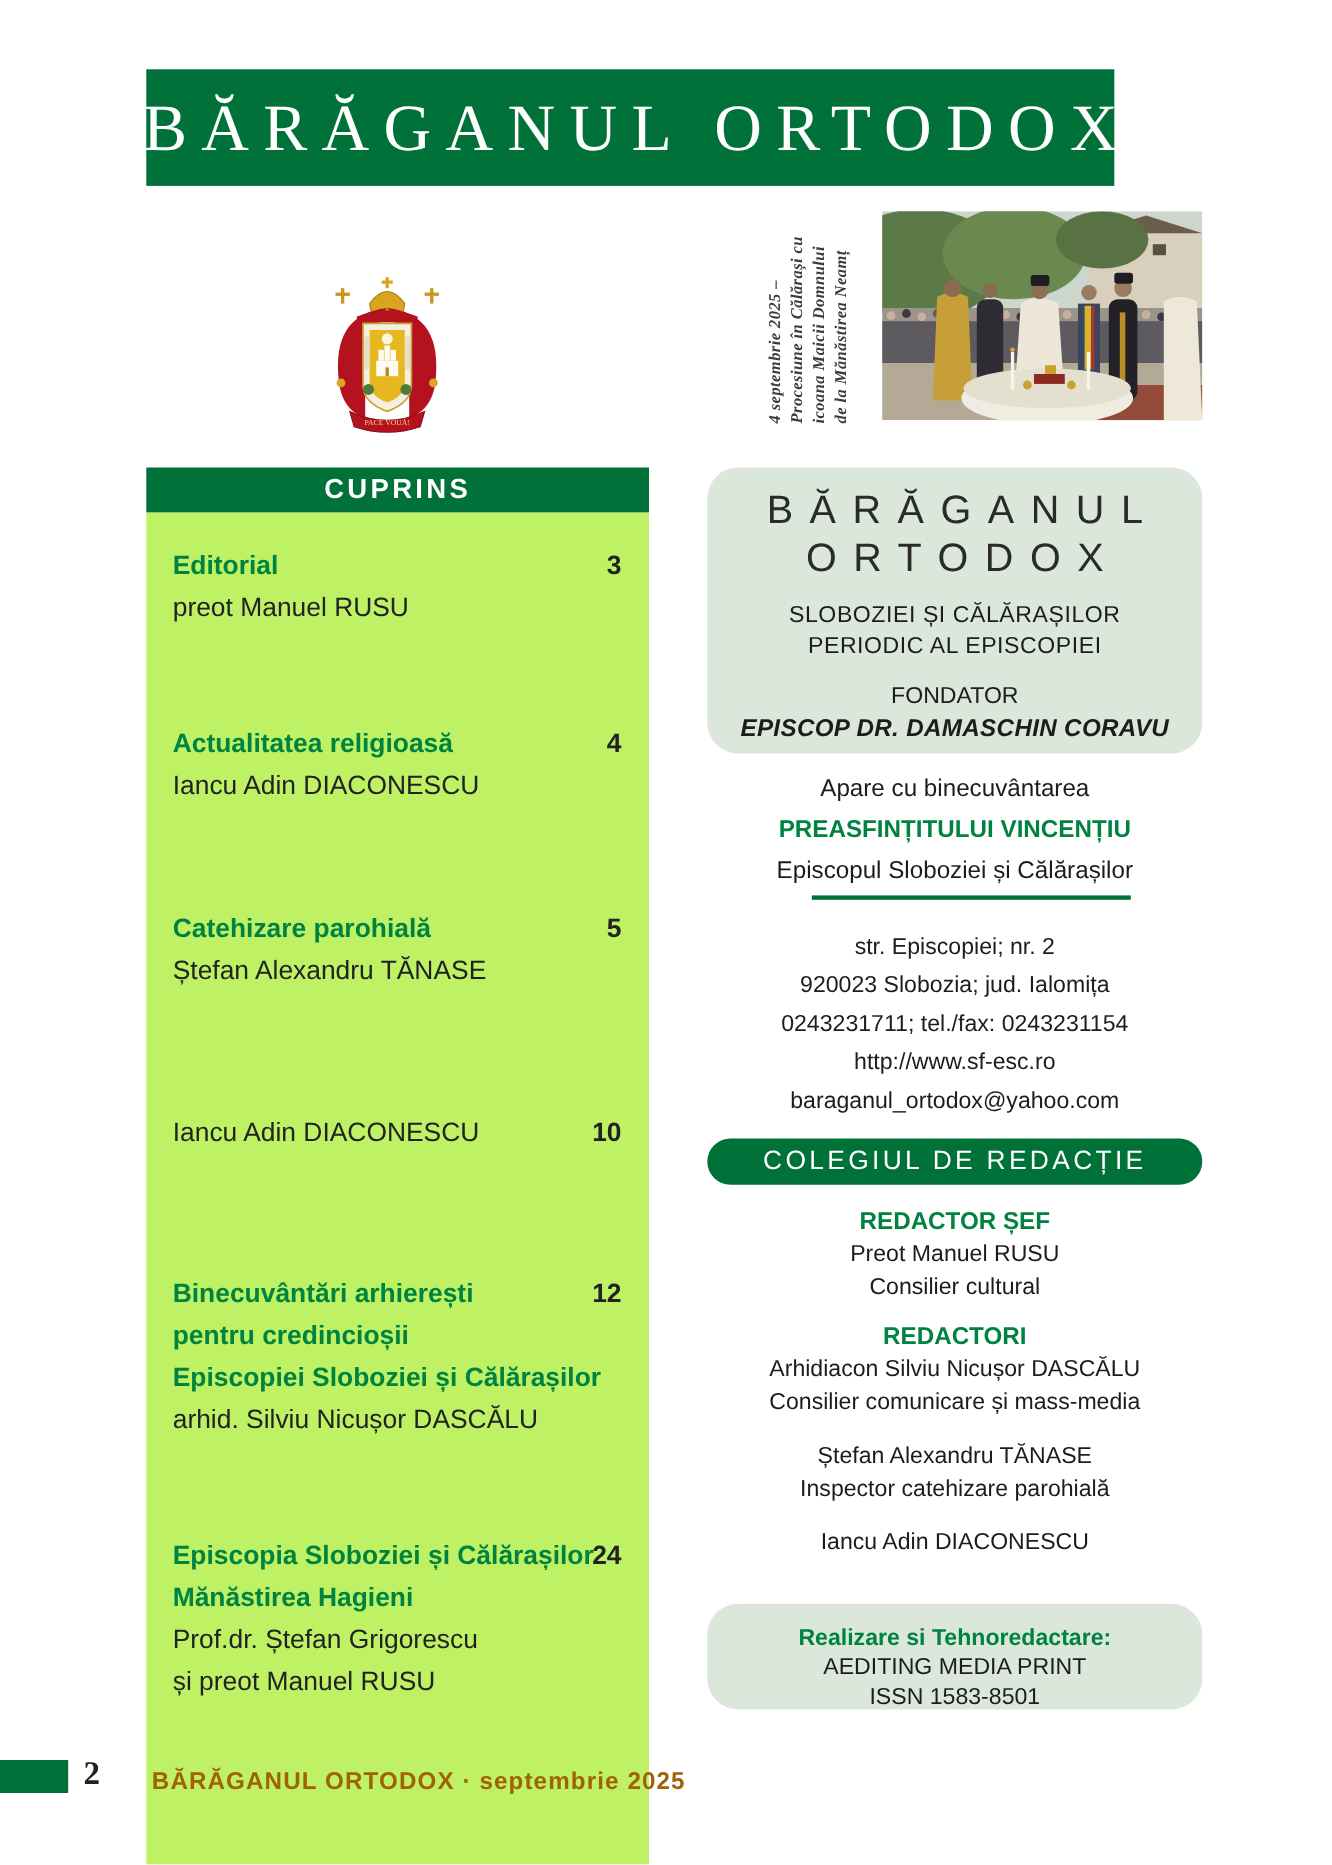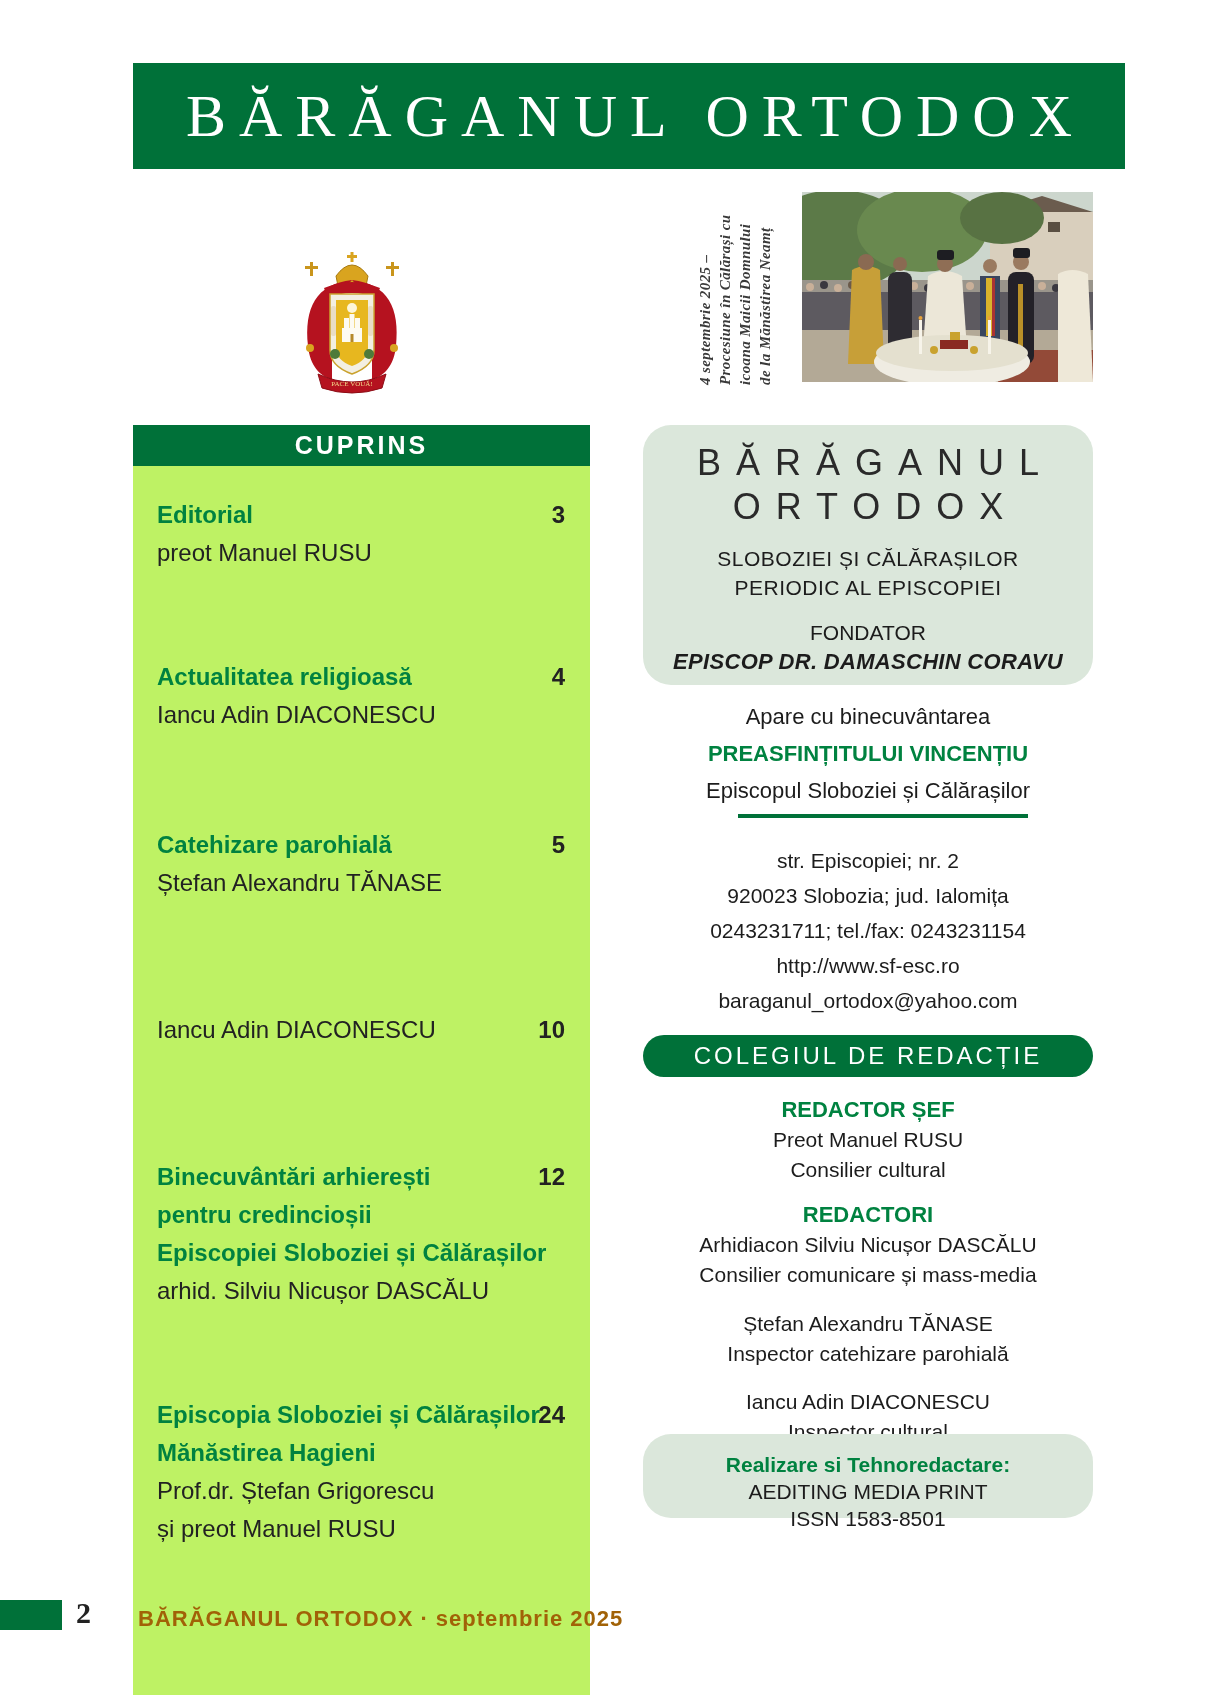--- a/index.html
+++ b/index.html
@@ -1,21 +1,21 @@
 <!DOCTYPE html>
 <html><head>
 <meta charset="utf-8">
 <style>
   html,body{margin:0;padding:0;background:#ffffff;}
   .page{position:relative;width:1211px;height:1695px;background:#fff;overflow:hidden;
         font-family:"Liberation Sans",sans-serif;color:#1c1c1c;}
   .abs{position:absolute;}
 
   
-  .banner{left:133px;top:63px;width:992px;height:106px;background:#007139;
+  .banner{left:133px;top:63px;width:880px;height:106px;background:#007139;
           display:flex;align-items:center;justify-content:center;}
   .banner .t{font-family:"Liberation Serif",serif;font-weight:400;color:#fff;
              font-size:60px;letter-spacing:13px;white-space:nowrap;padding-left:13px;}
 
   
   .caption{left:697px;top:222px;width:102px;height:163px;display:flex;gap:3px;}
   .caption .line{writing-mode:vertical-rl;transform:rotate(180deg);
                  font-family:"Liberation Serif",serif;font-style:italic;font-weight:bold;
                  font-size:15px;color:#3a3a3a;white-space:nowrap;height:163px;letter-spacing:.4px;}
 
@@ -43,21 +43,21 @@
   .m-founder{margin-top:4px;font-size:22px;font-weight:bold;font-style:italic;letter-spacing:.3px;}
   .blessing{top:273px;font-size:22px;line-height:37px;}
   .green-bold{color:#008240;font-weight:bold;}
   .rule{position:absolute;top:389px;left:95px;width:290px;height:4px;background:#007139;}
   .address{top:418px;font-size:21px;line-height:35px;}
   .colegiu{top:610px;height:42px;background:#007139;color:#fff;display:flex;align-items:center;
            justify-content:center;font-size:24px;letter-spacing:3px;}
   .staff{font-size:21px;line-height:30px;}
   .staff .role{color:#008240;font-weight:bold;font-size:22px;}
   .staff1{top:670px;} .staff2{top:775px;} .staff3{top:884px;} .staff4{top:962px;}
-  .production{top:1009px;height:84px;background:#dbe7db;box-sizing:border-box;
+  .production{top:1033px;height:96px;background:#dbe7db;box-sizing:border-box;
               padding-top:17px;font-size:21px;line-height:27px;}
   .production .role{color:#008240;font-weight:bold;}
 
   
   .footer-rect{left:0;top:1600px;width:62px;height:30px;background:#007139;}
   .footer-num{left:76px;top:1596px;font-family:"Liberation Serif",serif;font-weight:bold;
               font-size:30px;color:#222;}
   .footer-text{left:138px;top:1606px;font-size:22px;font-weight:bold;letter-spacing:1px;color:#a16207;}
 </style>
 </head>
@@ -261,21 +261,20 @@
       <div>Consilier comunicare și mass-media</div>
     </div>
 
     <div class="block staff staff3">
       <div>Ștefan Alexandru TĂNASE</div>
       <div>Inspector catehizare parohială</div>
     </div>
 
     <div class="block staff staff4">
       <div>Iancu Adin DIACONESCU</div>
-      <div>Inspector cultural</div>
     </div>
 
     <div class="block production">
       <div class="role">Realizare si Tehnoredactare:</div>
       <div>AEDITING MEDIA PRINT</div>
       <div>ISSN 1583-8501</div>
     </div>
 
   </div>
 

